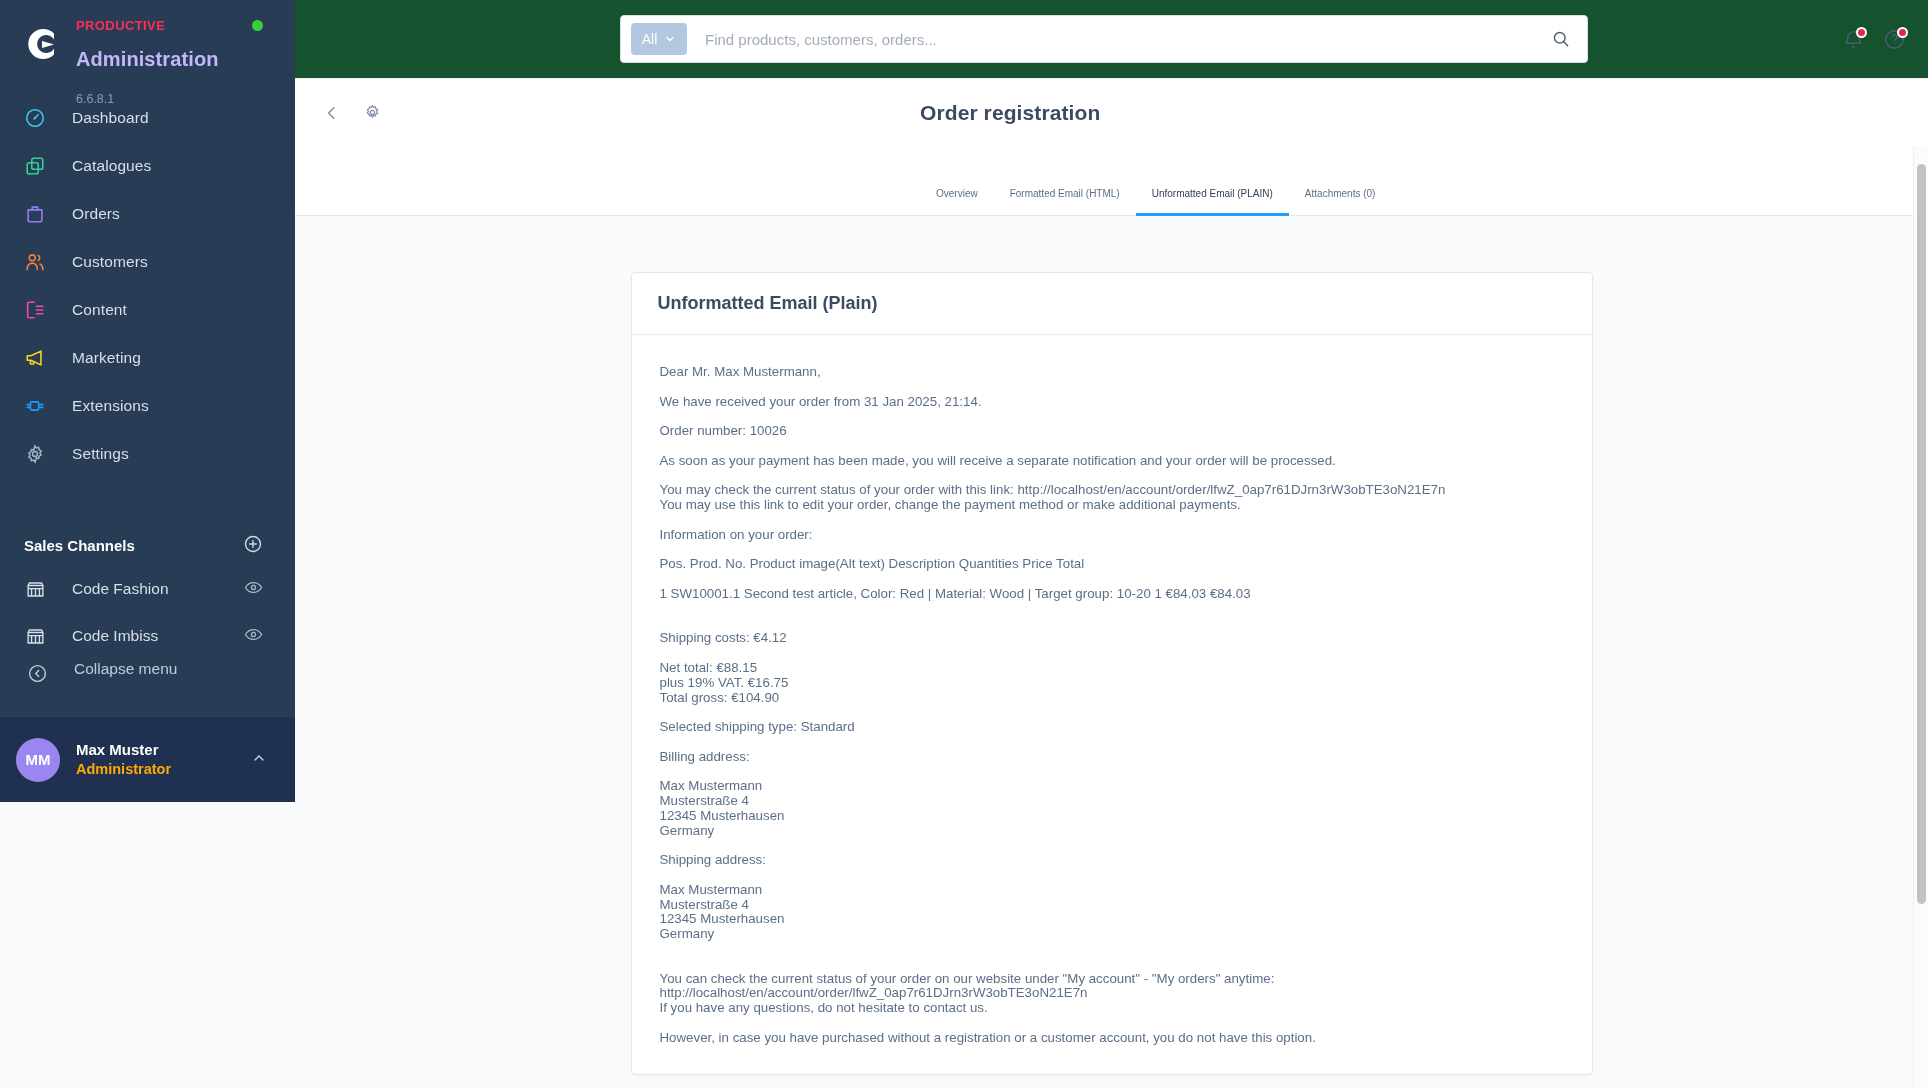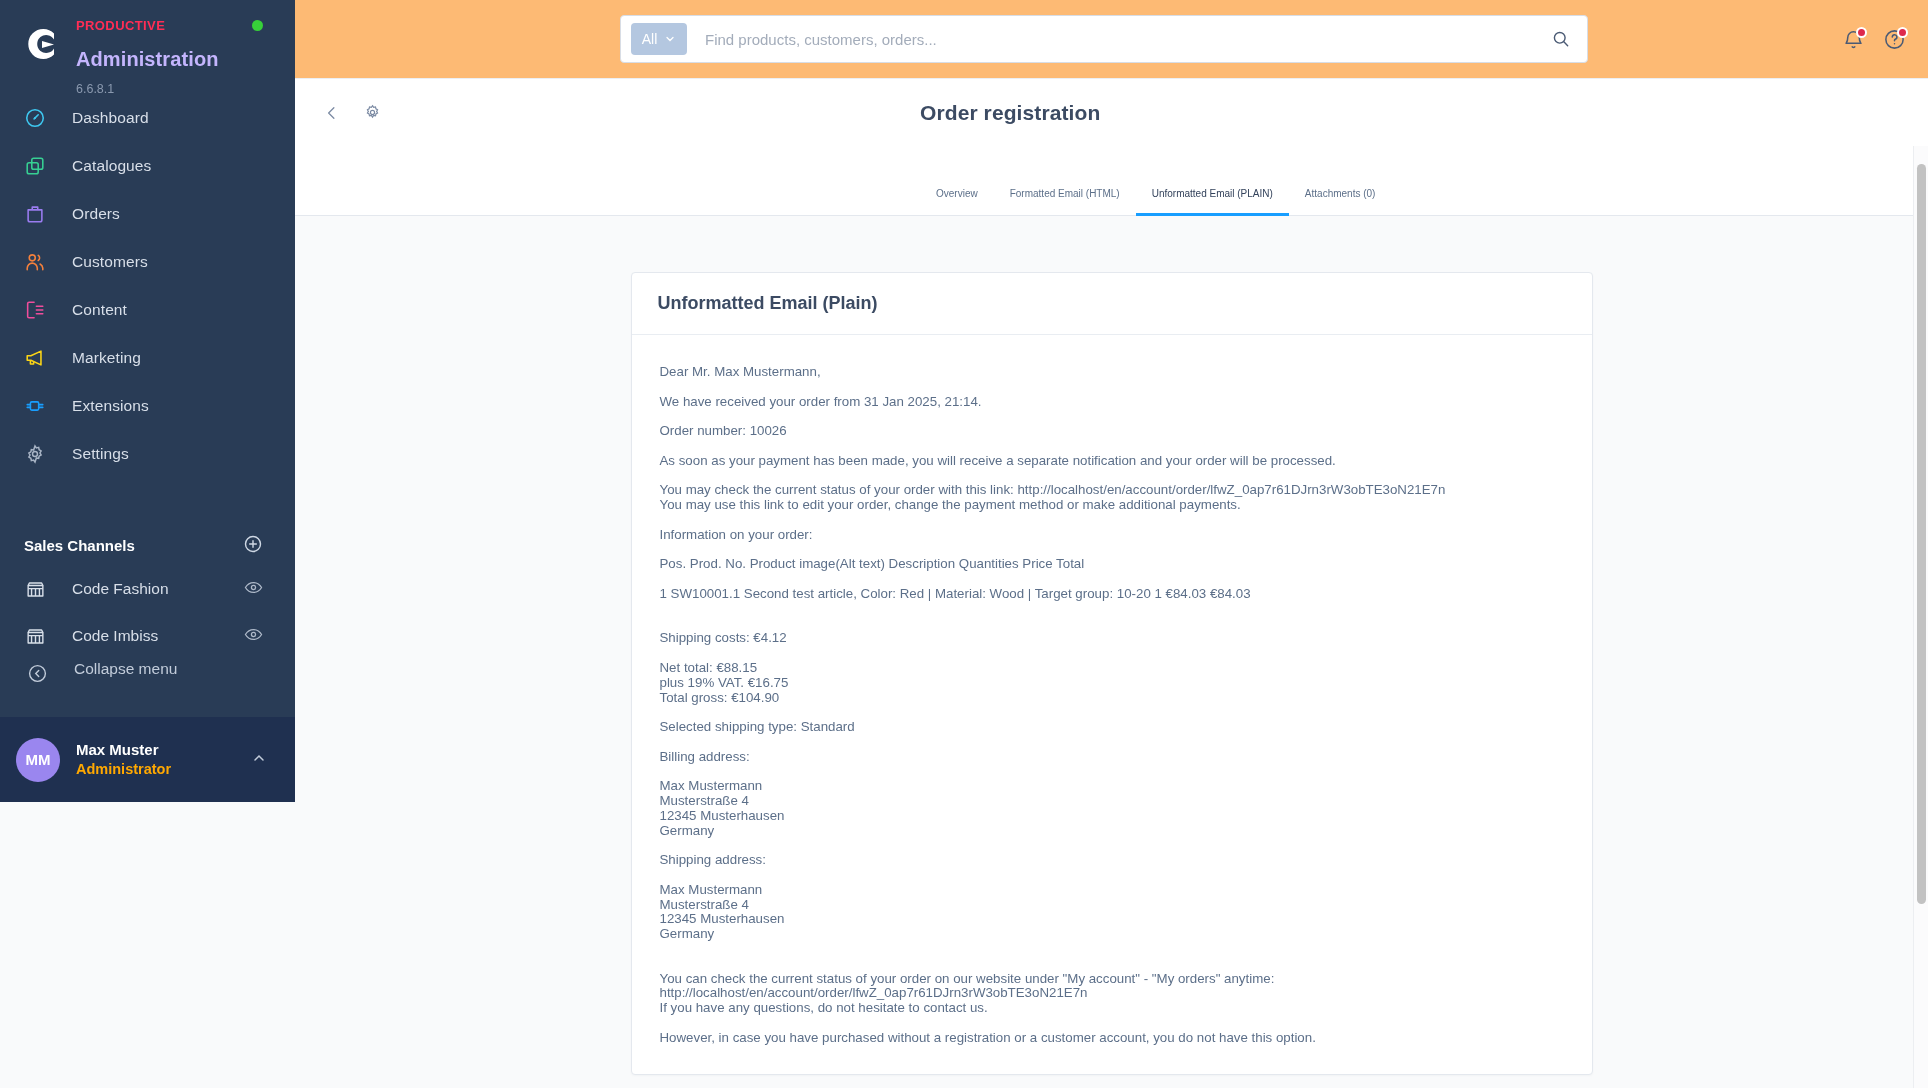--- a/index.html
+++ b/index.html
@@ -26,21 +26,21 @@
   .brand-logo { width: 40px; height: 40px; flex: 0 0 40px; margin-top: 6px; }
   .brand-text { margin-left: 14px; }
   .brand-kicker {
     color: #ff2d55; font-size: 13px; font-weight: bold;
     letter-spacing: .4px; line-height: 16px;
   }
   .brand-title {
     color: #c4b5fd; font-size: 20px; font-weight: bold;
     line-height: 24px; margin-top: 13px; letter-spacing: .1px;
   }
-  .brand-version { color: #8a99af; font-size: 12.5px; line-height: 16px; margin-top: 10px; }
+  .brand-version { color: #8a99af; font-size: 12.5px; line-height: 16px; margin-top: 20px; }
   .status-dot {
     position: absolute; right: 32px; top: 20px;
     width: 11px; height: 11px; border-radius: 50%; background: #37d039;
   }
 
   .nav { padding-top: 8px; }
   .nav-item {
     display: flex; align-items: center;
     height: 48px; padding-left: 22px;
     cursor: pointer;
@@ -83,21 +83,21 @@
   }
   .user-meta { margin-left: 16px; flex: 1; }
   .user-name { color: #fff; font-size: 15px; font-weight: bold; line-height: 20px; }
   .user-role { color: #ffa801; font-size: 14.5px; line-height: 19px; font-weight: bold; }
 
   
   #main { flex: 1 1 auto; height: 1088px; position: relative; background: #f9fafb; display: flex; flex-direction: column; }
 
   .topbar {
     height: 78px; flex: 0 0 78px;
-    background: #fdba74;
+    background: #14532d;
     display: flex; align-items: center;
     position: relative;
   }
   .search-wrap {
     position: absolute; left: 325px; top: 15px;
     width: 968px; height: 48px;
     border: 1px solid #d8dde5; border-radius: 4px;
     background: #fff; display: flex; align-items: center;
     padding: 0 8px 0 10px;
   }

